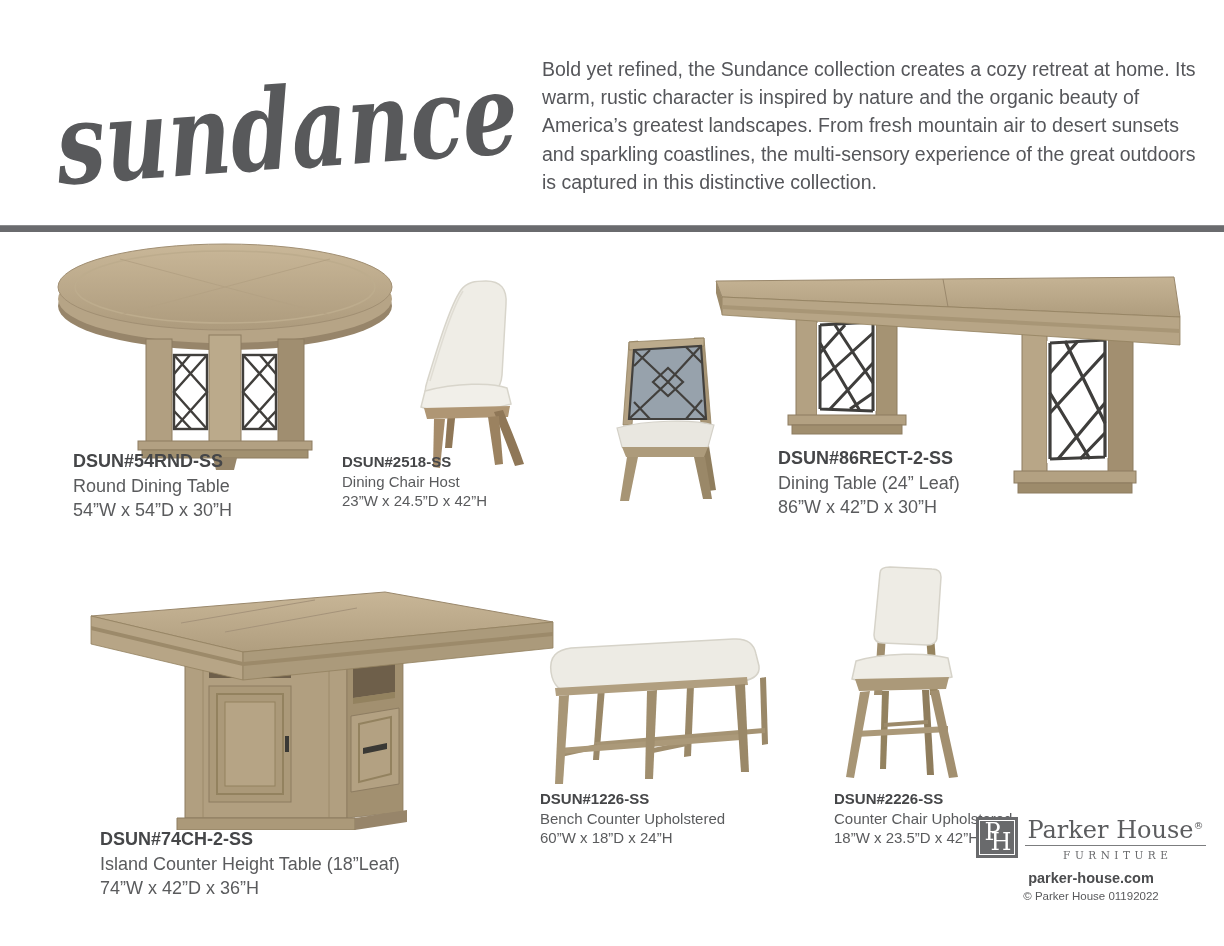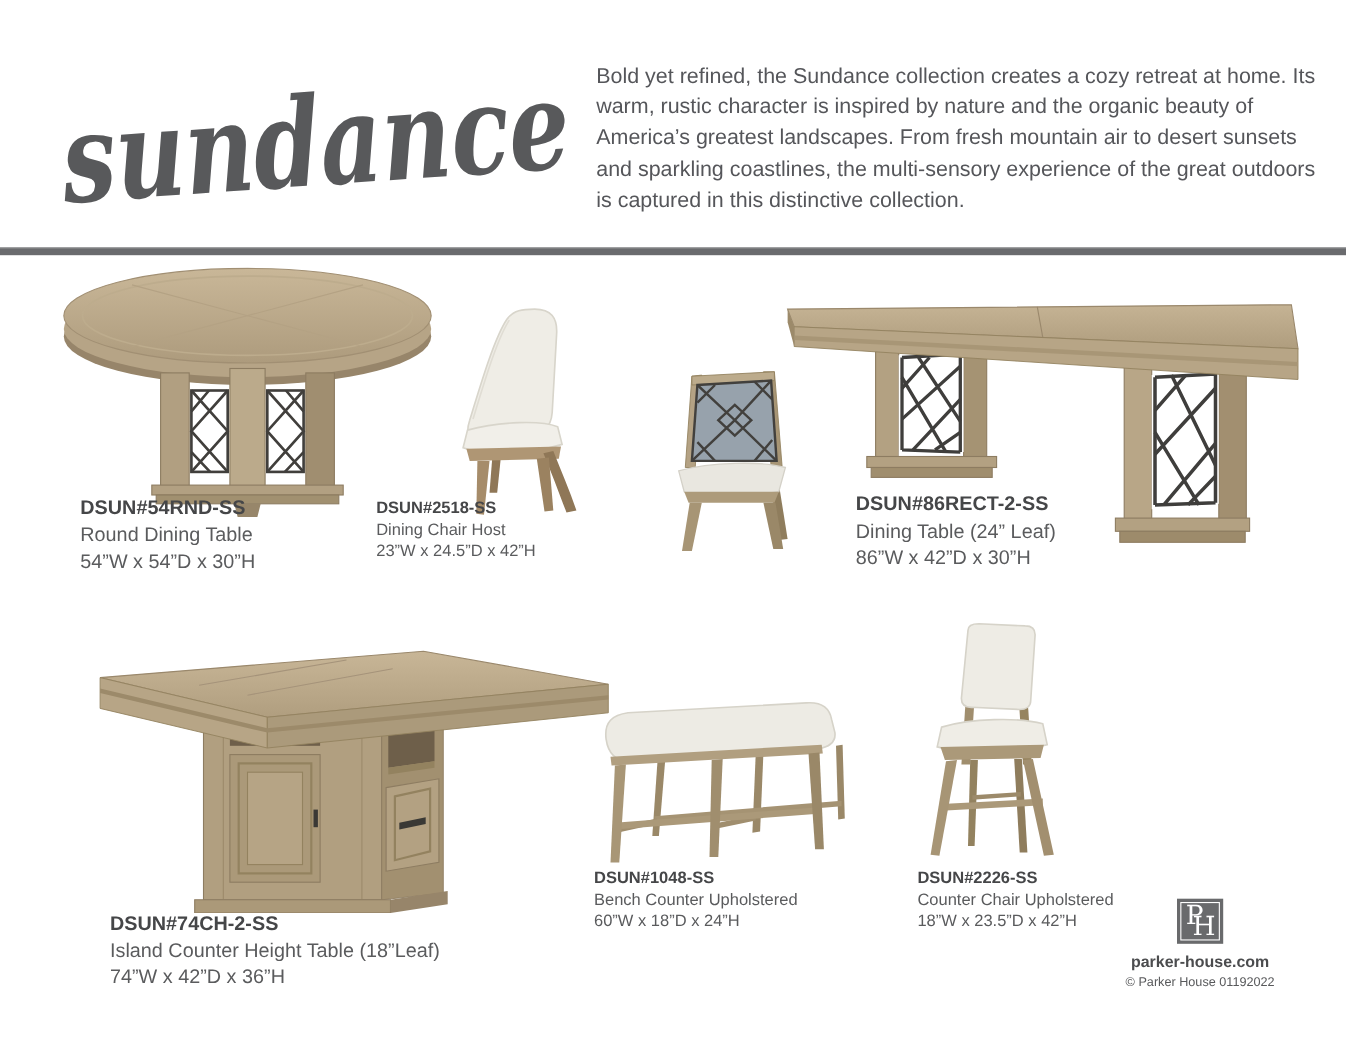--- a/index.html
+++ b/index.html
@@ -216,21 +216,21 @@
       <polygon points="20,52 212,41 213,49 21,60" fill="#b19f80"></polygon>
       <polygon points="26,116 62,108 62,113 26,121" fill="#a08e6e"></polygon>
       <polygon points="118,112 152,105 152,110 118,117" fill="#a08e6e"></polygon>
       <polygon points="24,112 206,98 206,104 24,118" fill="#ab9979"></polygon>
       <polygon points="24,60 34,59 28,148 20,148" fill="#a89676"></polygon>
       <polygon points="112,55 122,54 118,143 110,143" fill="#a08e6e"></polygon>
       <polygon points="200,49 210,48 214,136 206,136" fill="#9a8868"></polygon>
     </svg>
   </div>
   <figcaption class="cap small" style="left:540px; top:789px;">
-    <div class="sku">DSUN#1048-SS</div>
+    <div class="sku">DSUN#1226-SS</div>
     <div class="pname">Bench Counter Upholstered</div>
     <div class="dims">60”W x 18”D x 24”H</div>
   </figcaption>
 
   <div class="img" style="left:838px; top:565px; width:135px; height:218px;">
     <svg viewBox="0 0 135 218">
       <polygon points="40,70 48,70 44,130 36,130" fill="#a08e6e"></polygon>
       <polygon points="88,68 96,68 100,130 92,130" fill="#96845f"></polygon>
       <path d="M42,8 C42,4 46,2 52,2 L94,4 C100,4 103,7 103,12 L99,72 C99,77 95,80 89,80 L45,78 C39,78 36,75 36,70 Z" fill="#eeece5" stroke="#d6d3c9" stroke-width="1.5"></path>
       <polygon points="44,126 51,126 48,204 42,204" fill="#93825f"></polygon>
@@ -249,18 +249,22 @@
     <div class="dims">18”W x 23.5”D x 42”H</div>
   </figcaption>
 
   <div class="ph-logo">
     <div class="ph-row">
       <div class="ph-box">
         <div class="inner"></div>
         <span class="lp">P</span>
         <span class="lh">H</span>
       </div>
+      <div class="ph-nameblock">
+        <div class="ph-name"><span>Parker House</span><sup>®</sup></div>
+        <div class="ph-furniture">FURNITURE</div>
+      </div>
     </div>
     <div class="ph-web">parker-house.com</div>
     <div class="ph-copy">© Parker House 01192022</div>
   </div>
 
 </div>
 
 </body></html>

